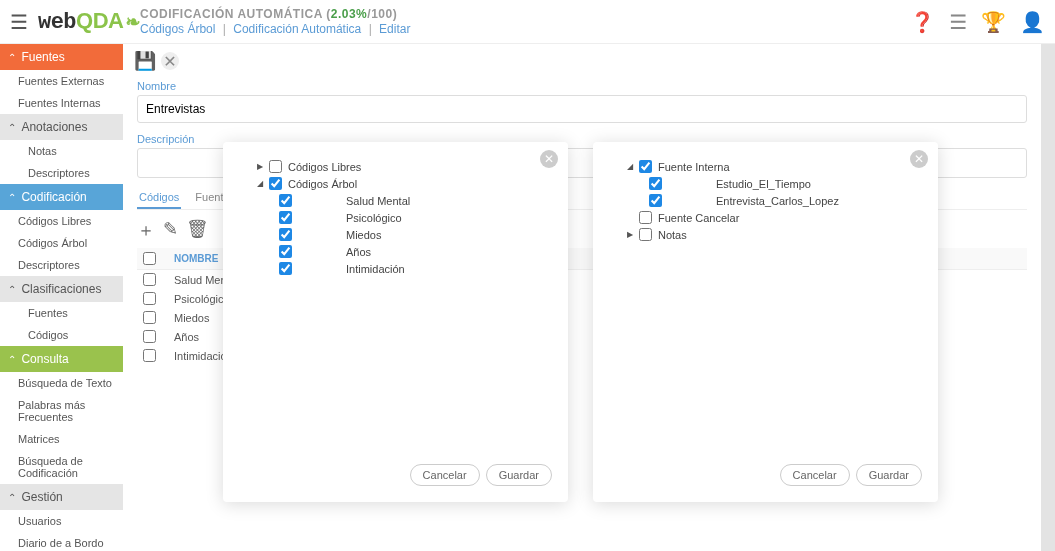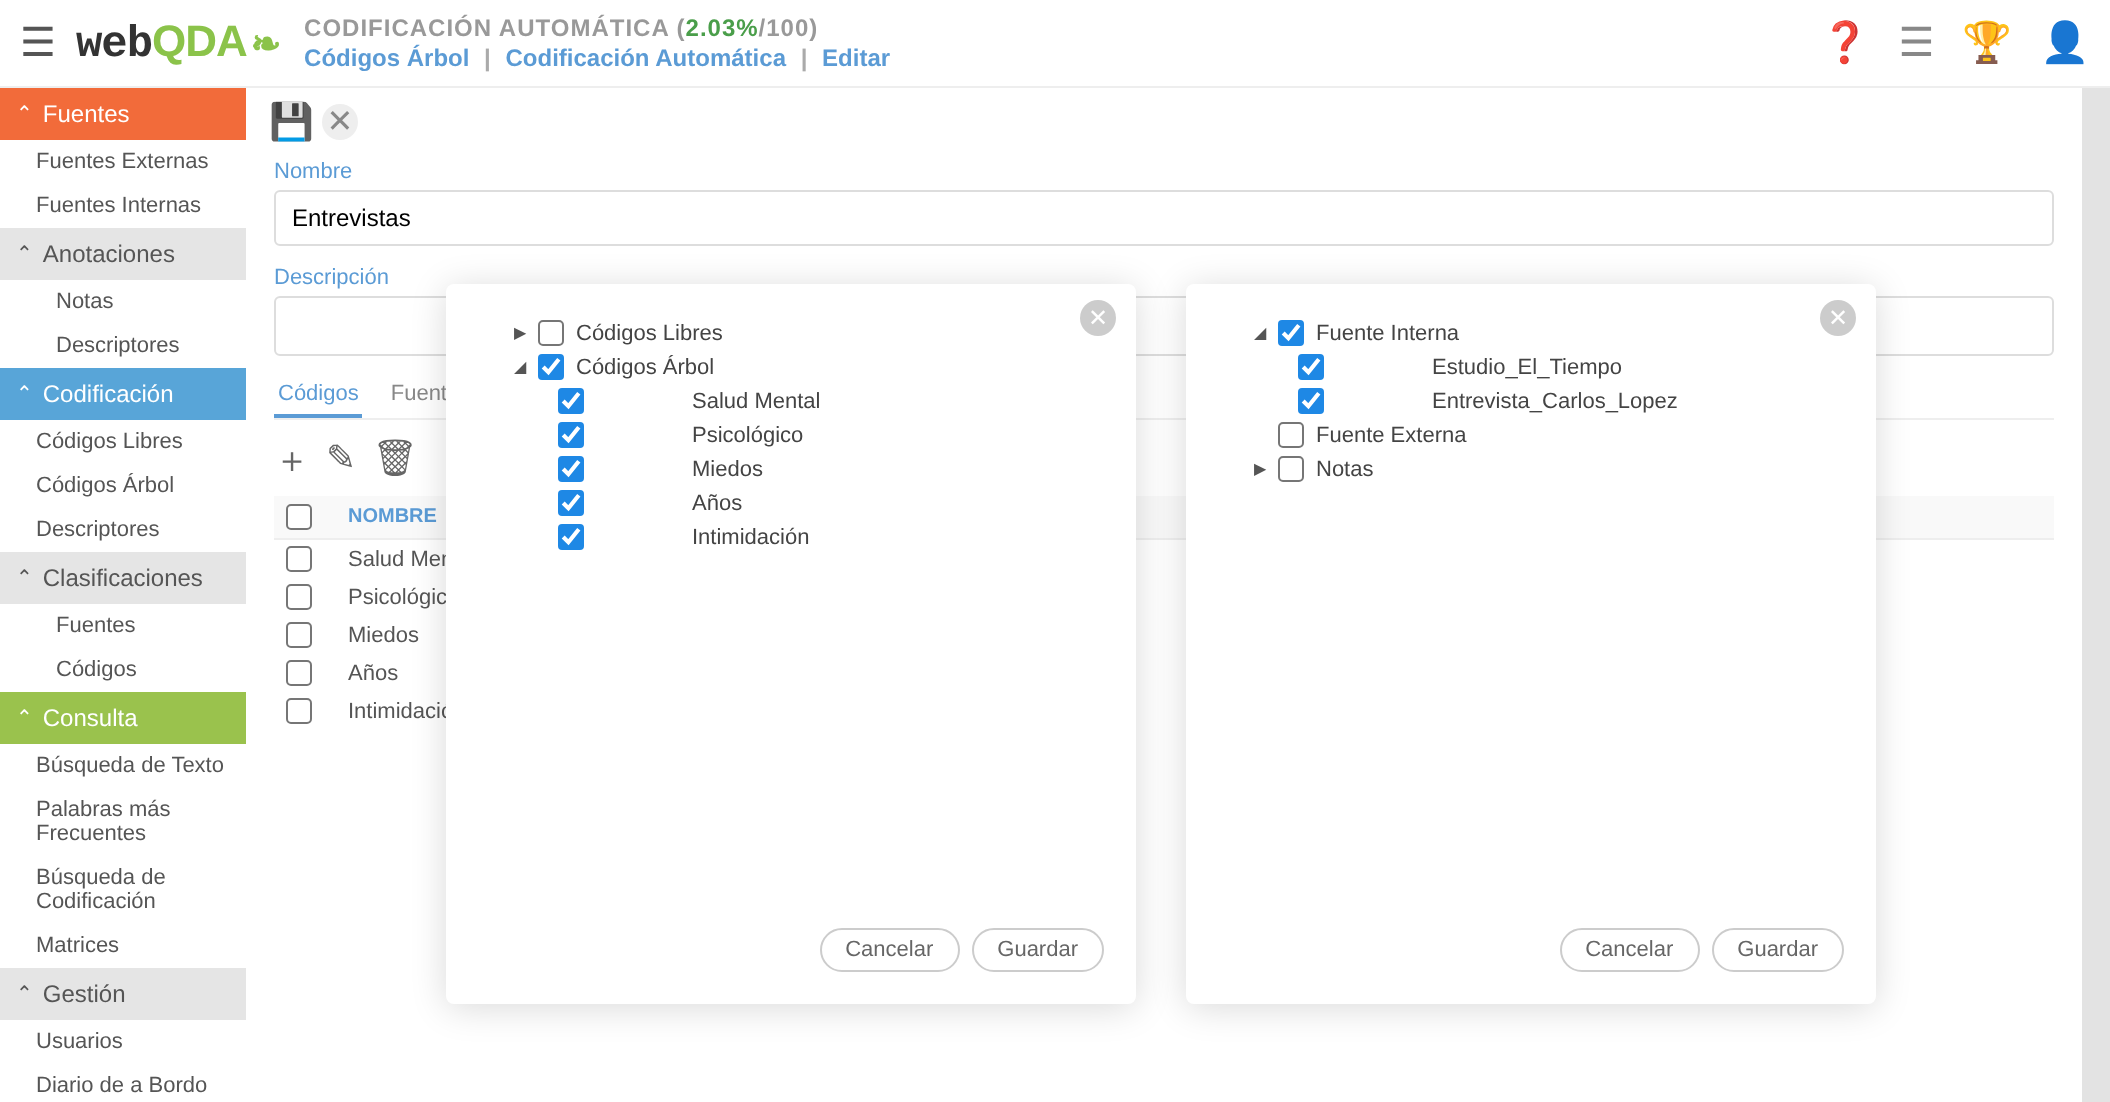--- a/index.html
+++ b/index.html
@@ -5,25 +5,25 @@
   * { box-sizing: border-box; margin: 0; padding: 0; }
   body { font-family: -apple-system, BlinkMacSystemFont, "Segoe UI", Arial, sans-serif; font-size: 12px; color: #333; background: #fff; width: 1055px; height: 551px; overflow: hidden; }
   
   .topbar { height: 44px; display: flex; align-items: center; padding: 0 10px; border-bottom: 1px solid #eee; }
   .hamburger { font-size: 20px; color: #555; margin-right: 10px; cursor: pointer; }
   .logo { font-size: 22px; font-weight: 700; letter-spacing: -0.5px; }
   .logo .web { color: #333; font-family: Liberation Mono, monospace; }
   .logo .qda { color: #8bc34a; }
   .logo-leaf { color: #8bc34a; font-size: 18px; margin-left: 2px; }
   
-  .header-titles { margin-left: 12px; flex: 1; }
+  .header-titles { flex: 1; }
   .header-title { font-size: 12px; color: #999; font-weight: 600; letter-spacing: 0.5px; }
   .header-title .pct { color: #4a9e4a; font-weight: 600; }
   .header-title .pct-total { color: #999; }
-  .breadcrumb { font-size: 12px; margin-top: 1px; font-weight: bold; }
+  .breadcrumb { font-size: 12px; margin-top: 1px; }
   .breadcrumb a { color: #5b9bd5; text-decoration: none; }
   .breadcrumb .sep { color: #aaa; margin: 0 4px; }
   
   .topbar-icons { display: flex; gap: 14px; align-items: center; }
   .topbar-icons .ticon { font-size: 20px; color: #888; cursor: pointer; }
   
   .layout { display: flex; height: calc(551px - 44px); }
   
   .sidebar { width: 123px; background: #fff; overflow-y: auto; }
   .side-header { display: flex; align-items: center; padding: 6px 8px; font-size: 12px; cursor: pointer; }
@@ -125,22 +125,22 @@
         <span>Clasificaciones</span>
       </div>
     <div class="side-item sub">Fuentes</div>
     <div class="side-item sub">Códigos</div>
     <div class="side-header green">
         <span class="chev">⌃</span>
         <span>Consulta</span>
       </div>
     <div class="side-item">Búsqueda de Texto</div>
     <div class="side-item">Palabras más Frecuentes</div>
+    <div class="side-item">Matrices</div>
     <div class="side-item">Búsqueda de Codificación</div>
-    <div class="side-item">Matrices</div>
     <div class="side-header grey">
         <span class="chev">⌃</span>
         <span>Gestión</span>
       </div>
     <div class="side-item">Usuarios</div>
     <div class="side-item">Diario de a Bordo</div>
 
   </div>
 
   <div class="main">
@@ -243,21 +243,21 @@
             <input type="checkbox" checked="" style="">
             <span>Estudio_El_Tiempo</span>
           </div>
         <div class="tree-row lvl2">
             <input type="checkbox" checked="" style="">
             <span>Entrevista_Carlos_Lopez</span>
           </div>
         <div class="tree-row lvl1">
             <span class="arrow"></span>
             <input type="checkbox" style="">
-            <span>Fuente Externa</span>
+            <span>Fuente Cancelar</span>
           </div>
         <div class="tree-row lvl1">
             <span class="arrow">▶</span>
             <input type="checkbox" style="">
             <span>Notas</span>
           </div>
       </div>
       <div class="popup-footer">
         <button class="btn">Cancelar</button>
         <button class="btn">Guardar</button>

